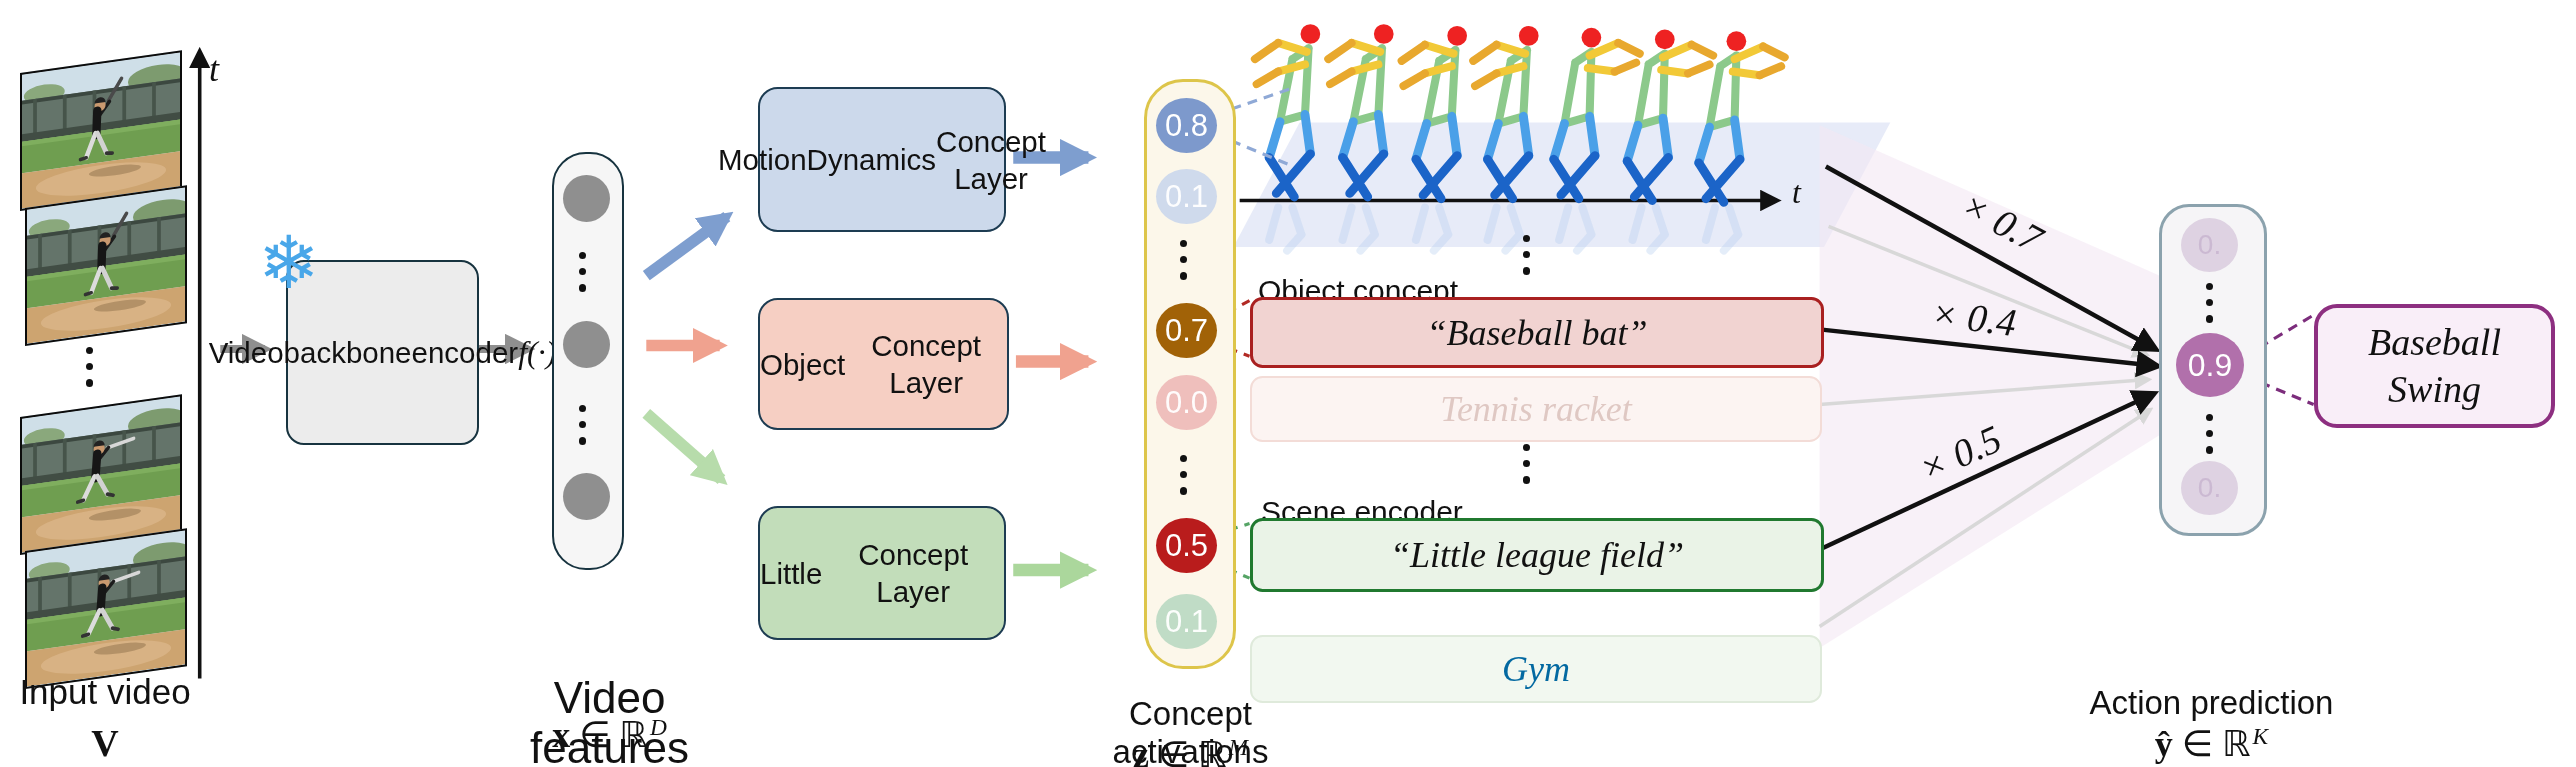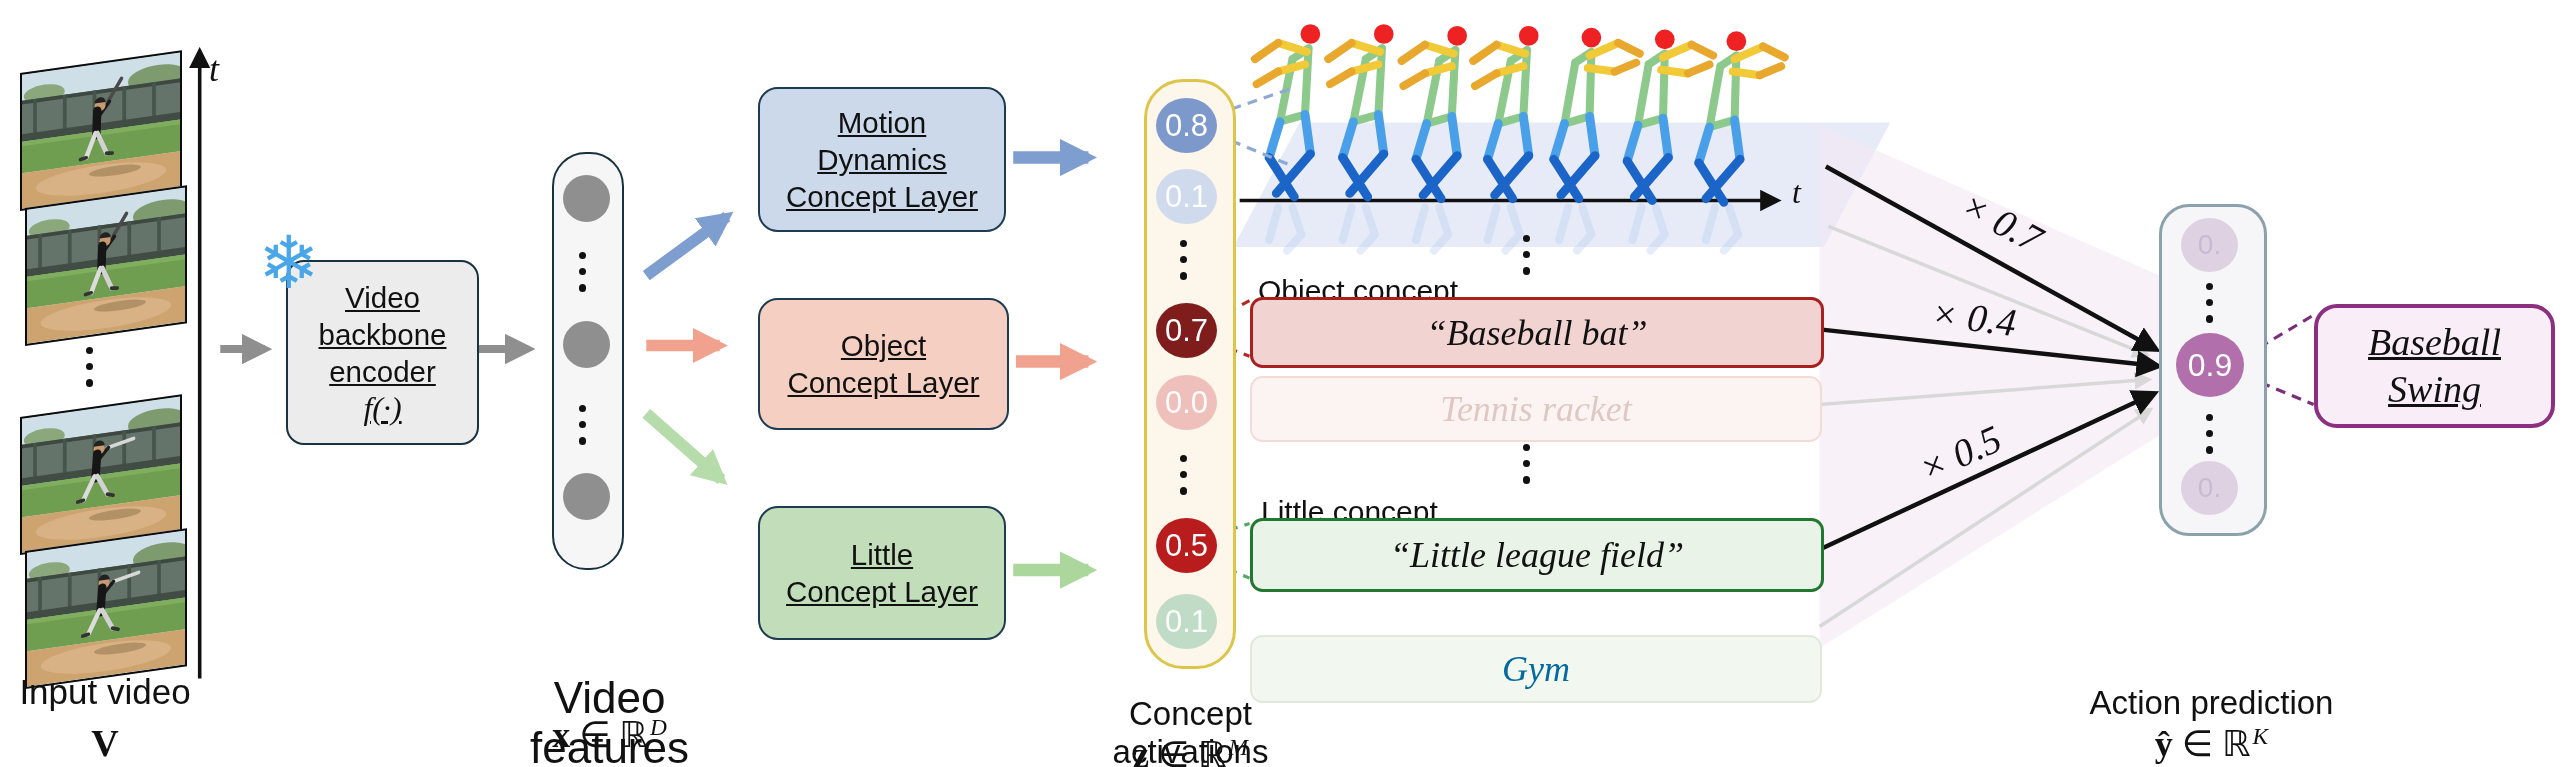--- a/index.html
+++ b/index.html
@@ -16,22 +16,22 @@
          position:relative;top:-12.5px;margin-left:1.8px;}
   .ital{font-family:"Liberation Serif","DejaVu Serif",serif;font-style:italic;}
   
   .frame{position:absolute;width:158px;height:134px;border:2.7px solid #0c0c0c;background:#cfdfe8;
          transform:skewY(-8deg);transform-origin:0 0;overflow:hidden;z-index:2;}
   .frame svg{display:block;width:100%;height:100%;}
   
   .vdots{display:flex;flex-direction:column;align-items:center;gap:9px;position:absolute;z-index:2;}
   .vdots i{width:7.2px;height:7.2px;border-radius:50%;background:#111;}
   
-  .node-box{position:absolute;z-index:2;display:flex;flex-direction:column;align-items:center;
-            justify-content:center;border-radius:19.7px;text-align:center;text-decoration:underline;}
+  .node-box{position:absolute;z-index:2;display:flex;align-items:center;
+            justify-content:center;border-radius:19.7px;text-align:center;}
   .layer-box{border:2.7px solid #1d3c52;font-size:29.5px;line-height:37px;}
   .enc-box{border:2.7px solid #17333f;background:#ececec;border-radius:18px;font-size:29.5px;line-height:37px;}
   .concept-pill{position:absolute;z-index:2;display:flex;align-items:center;justify-content:center;
                 border-radius:12.5px;font-size:36px;}
   .col{position:absolute;z-index:2;border-radius:39px;}
   .circ{position:absolute;z-index:3;border-radius:50%;display:flex;align-items:center;justify-content:center;
         font-size:31px;color:#fff;}
   .snow{position:absolute;z-index:4;font-size:73px;line-height:73px;font-family:"DejaVu Sans",sans-serif;}
   .wlab{position:absolute;z-index:3;font-family:"Liberation Serif","DejaVu Serif",serif;
         font-style:italic;font-size:39px;width:152px;text-align:center;}
@@ -274,21 +274,21 @@
 </div>
 
 <div class="col" style="left:1144px;top:79px;width:86px;height:584px;background:#fcf7ea;border:3.6px solid #ddc54a"></div>
 <div class="circ" style="left:1156px;top:98px;width:61px;height:55px;background:#7d99cc">0.8</div>
 <div class="circ" style="left:1156px;top:169px;width:61px;height:55px;background:#cfdaec;color:rgba(255,255,255,.95)">0.1</div>
 <div class="vdots" style="left:1180px;top:240px">
       <i></i>
       <i></i>
       <i></i>
     </div>
-<div class="circ" style="left:1156px;top:303px;width:61px;height:55px;background:#7f1d1d">0.7</div>
+<div class="circ" style="left:1156px;top:303px;width:61px;height:55px;background:#a16207">0.7</div>
 <div class="circ" style="left:1156px;top:375px;width:61px;height:55px;background:#efbfbc;color:rgba(255,255,255,.95)">0.0</div>
 <div class="vdots" style="left:1180px;top:455px">
       <i></i>
       <i></i>
       <i></i>
     </div>
 <div class="circ" style="left:1156px;top:518px;width:61px;height:55px;background:#b91c1c">0.5</div>
 <div class="circ" style="left:1156px;top:594px;width:61px;height:55px;background:#c0dcc6;color:rgba(255,255,255,.95)">0.1</div>
 
 <div class="abs lbl" style="left:1056px;top:695px;width:269px;font-size:33px">Concept activations</div>
@@ -308,21 +308,21 @@
 
 <div class="sec-lab" style="left:1258px;top:258px">Object concept</div>
 <div class="concept-pill ital" style="left:1250px;top:297px;width:568px;height:65px;background:#f1d3d1;border:3.6px solid #a92020;color:#111">“Baseball bat”</div>
 <div class="concept-pill ital" style="left:1250px;top:376px;width:568px;height:62px;background:#fcf4f2;border:2.7px solid #f3dcd7;color:#dfc8c3">Tennis racket</div>
 <div class="vdots" style="left:1523px;top:444px">
       <i></i>
       <i></i>
       <i></i>
     </div>
 
-<div class="sec-lab" style="left:1261px;top:479px">Little concept</div>
+<div class="sec-lab" style="left:1261px;top:479px">Scene encoder</div>
 <div class="concept-pill ital" style="left:1250px;top:518px;width:568px;height:68px;background:#eaf3e7;border:3.6px solid #20792f;color:#111">“Little league field”</div>
 <div class="concept-pill ital" style="left:1250px;top:635px;width:568px;height:64px;background:#f2f8f0;border:2.7px solid #dfeadb;color:#0369a1">Gym</div>
 
 <div class="wlab" style="left:1926px;top:199px;transform:rotate(28deg)">× 0.7</div>
 <div class="wlab" style="left:1898px;top:295px;transform:rotate(7deg)">× 0.4</div>
 <div class="wlab" style="left:1884px;top:431px;transform:rotate(-24deg)">× 0.5</div>
 
 <div class="col" style="left:2159px;top:204px;width:102px;height:326px;background:#f6f5f7;border:3.1px solid #8ba2ad;border-radius:30px"></div>
 <div class="circ" style="left:2181px;top:218px;width:57px;height:54px;background:#ded2e2;color:#cbb9d2;font-size:28px">0.</div>
 <div class="vdots" style="left:2206px;top:283px">

